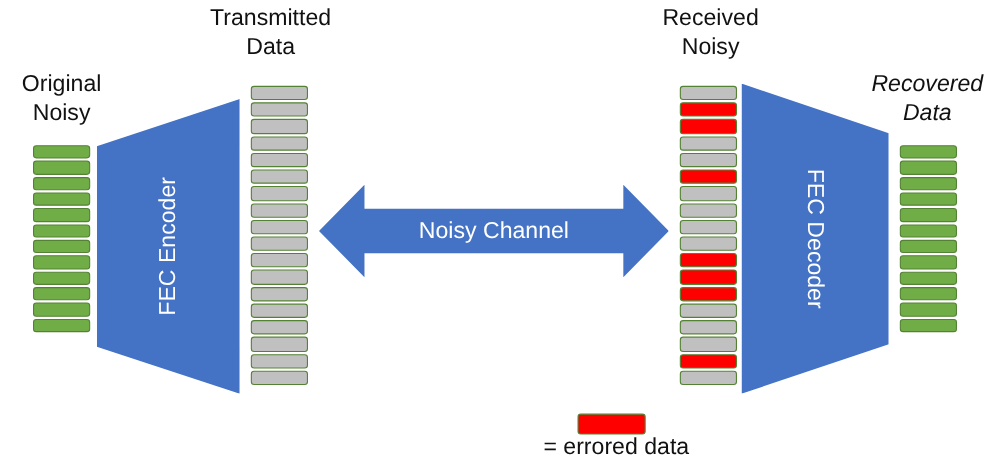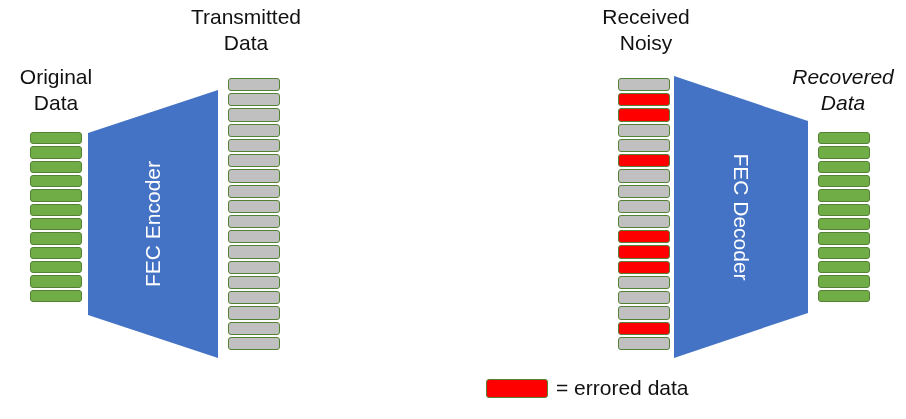--- a/index.html
+++ b/index.html
@@ -115,20 +115,21 @@
     font-size: 21px;
     white-space: nowrap;
     pointer-events: none;
   }
 
   
   .legend {
     position: absolute;
     display: flex;
     align-items: center;
+    flex-direction: column;
   }
   .legend-swatch {
     width: 62px;
     height: 19px;
     background: #FF0000;
     border: 1px solid #548235;
     border-radius: 3px;
     box-sizing: border-box;
   }
   .legend-text {
@@ -137,21 +138,21 @@
     color: #111111;
     white-space: nowrap;
   }
 </style>
 </head>
 <body>
 
 <div id="stage">
 
   <div class="caption" style="left:4px; top:64px; width:104px;">Original
-Data</div>
+Noisy</div>
 
   <div class="stack" id="stack-original" style="left:30px; top:132px; width:52px; height:170px;">
       <div class="cell green" style="height: 12.3333px;"></div>
       <div class="cell green" style="height: 12.3333px;"></div>
       <div class="cell green" style="height: 12.3333px;"></div>
       <div class="cell green" style="height: 12.3333px;"></div>
       <div class="cell green" style="height: 12.3333px;"></div>
       <div class="cell green" style="height: 12.3333px;"></div>
       <div class="cell green" style="height: 12.3333px;"></div>
       <div class="cell green" style="height: 12.3333px;"></div>
@@ -182,20 +183,24 @@
       <div class="cell gray" style="height: 13.2222px;"></div>
       <div class="cell gray" style="height: 13.2222px;"></div>
       <div class="cell gray" style="height: 13.2222px;"></div>
       <div class="cell gray" style="height: 13.2222px;"></div>
       <div class="cell gray" style="height: 13.2222px;"></div>
       <div class="cell gray" style="height: 13.2222px;"></div>
       <div class="cell gray" style="height: 13.2222px;"></div>
       <div class="cell gray" style="height: 13.2222px;"></div>
     </div>
 
+  <div class="channel" style="left:290px; top:168px; width:318px; height:84px;">
+    <div class="channel-shape"></div>
+    <div class="channel-label">Noisy Channel</div>
+  </div>
 
   <div class="caption" style="left:584px; top:4px; width:124px;">Received
 Noisy</div>
 
   <div class="stack" id="stack-received" style="left:618px; top:78px; width:52px; height:272px;">
       <div class="cell gray" style="height: 13.2222px;"></div>
       <div class="cell red" style="height: 13.2222px;"></div>
       <div class="cell red" style="height: 13.2222px;"></div>
       <div class="cell gray" style="height: 13.2222px;"></div>
       <div class="cell gray" style="height: 13.2222px;"></div>

